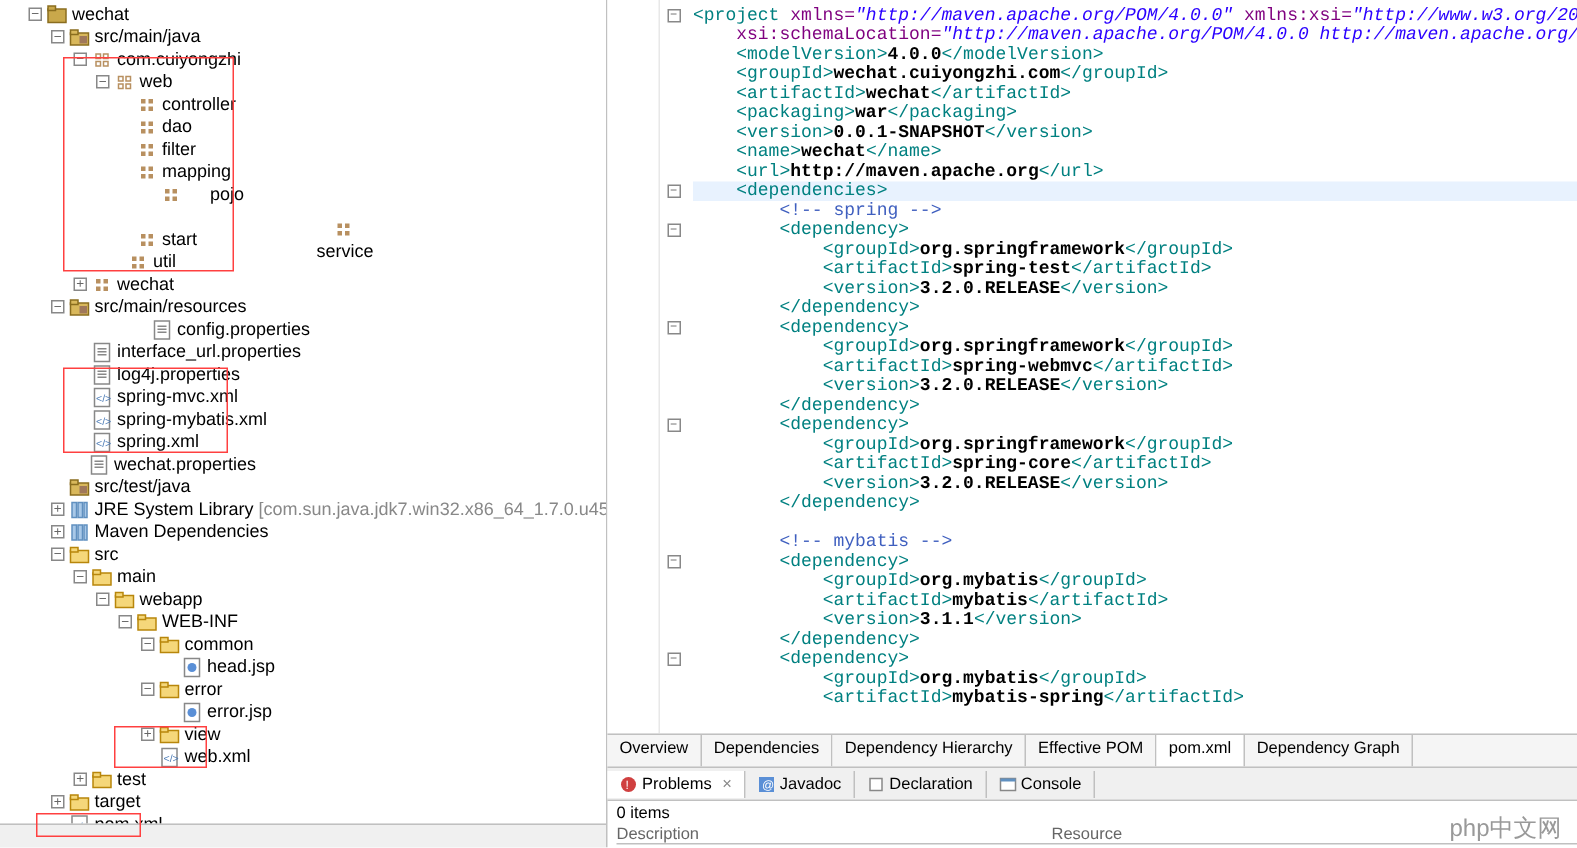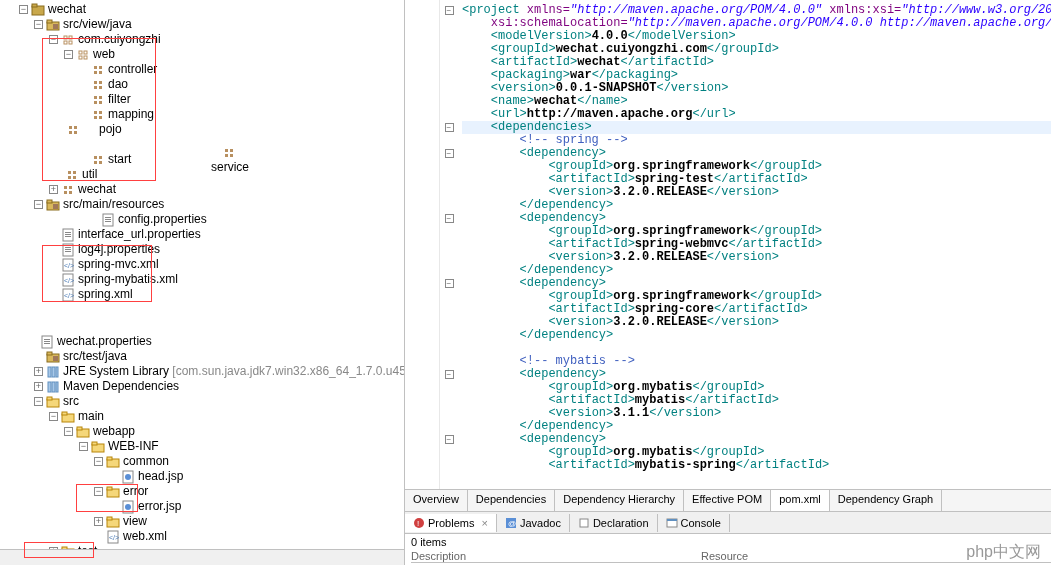--- a/index.html
+++ b/index.html
@@ -60,21 +60,21 @@
         </div>
         <div class="tree-item" style="padding-left: 34px;">
           <span class="expander">−</span>
           <span class="icon">
             <svg width="14" height="14">
               <rect x="1" y="4" width="12" height="8" fill="#d9b85c" stroke="#8a6d1f"></rect>
               <rect x="1" y="2" width="5" height="3" fill="#d9b85c" stroke="#8a6d1f"></rect>
               <rect x="7" y="6" width="5" height="5" fill="#a0785a"></rect>
             </svg>
           </span>
-          <span class="label">src/view/java</span>
+          <span class="label">src/main/java</span>
         </div>
         <div class="tree-item" style="padding-left: 49px;">
           <span class="expander">−</span>
           <span class="icon">
             <svg width="14" height="14">
               <rect x="3" y="3" width="3" height="3" fill="none" stroke="#b89060"></rect>
               <rect x="8" y="3" width="3" height="3" fill="none" stroke="#b89060"></rect>
               <rect x="3" y="8" width="3" height="3" fill="none" stroke="#b89060"></rect>
               <rect x="8" y="8" width="3" height="3" fill="none" stroke="#b89060"></rect>
             </svg>
@@ -134,21 +134,21 @@
           <span class="icon">
             <svg width="14" height="14">
               <rect x="3" y="3" width="3" height="3" fill="#b89060"></rect>
               <rect x="8" y="3" width="3" height="3" fill="#b89060"></rect>
               <rect x="3" y="8" width="3" height="3" fill="#b89060"></rect>
               <rect x="8" y="8" width="3" height="3" fill="#b89060"></rect>
             </svg>
           </span>
           <span class="label">mapping</span>
         </div>
-        <div class="tree-item" style="padding-left: 38px; gap: 16px;">
+        <div class="tree-item" style="padding-left: 79px; gap: 16px;">
           <span class="expander none"></span>
           <span class="icon">
             <svg width="14" height="14">
               <rect x="3" y="3" width="3" height="3" fill="#b89060"></rect>
               <rect x="8" y="3" width="3" height="3" fill="#b89060"></rect>
               <rect x="3" y="8" width="3" height="3" fill="#b89060"></rect>
               <rect x="8" y="8" width="3" height="3" fill="#b89060"></rect>
             </svg>
           </span>
           <span class="label">pojo</span>
@@ -170,21 +170,21 @@
           <span class="icon">
             <svg width="14" height="14">
               <rect x="3" y="3" width="3" height="3" fill="#b89060"></rect>
               <rect x="8" y="3" width="3" height="3" fill="#b89060"></rect>
               <rect x="3" y="8" width="3" height="3" fill="#b89060"></rect>
               <rect x="8" y="8" width="3" height="3" fill="#b89060"></rect>
             </svg>
           </span>
           <span class="label">start</span>
         </div>
-        <div class="tree-item" style="padding-left: 53px;">
+        <div class="tree-item" style="padding-left: 73px;">
           <span class="expander none"></span>
           <span class="icon">
             <svg width="14" height="14">
               <rect x="3" y="3" width="3" height="3" fill="#b89060"></rect>
               <rect x="8" y="3" width="3" height="3" fill="#b89060"></rect>
               <rect x="3" y="8" width="3" height="3" fill="#b89060"></rect>
               <rect x="8" y="8" width="3" height="3" fill="#b89060"></rect>
             </svg>
           </span>
           <span class="label">util</span>
@@ -271,21 +271,21 @@
         <div class="tree-item" style="padding-left: 49px;">
           <span class="expander none"></span>
           <span class="icon">
             <svg width="14" height="14">
               <rect x="2" y="1" width="10" height="12" fill="#fff" stroke="#888"></rect>
               <text x="3" y="10" font-size="7" fill="#4a7ab5">&lt;/&gt;</text>
             </svg>
           </span>
           <span class="label">spring.xml</span>
         </div>
-        <div class="tree-item" style="padding-left: 28px; margin-top: 32px;">
+        <div class="tree-item" style="padding-left: 47px;">
           <span class="expander none"></span>
           <span class="icon">
             <svg width="14" height="14">
               <rect x="2" y="1" width="10" height="12" fill="#fff" stroke="#888"></rect>
               <rect x="4" y="4" width="6" height="1" fill="#888"></rect>
               <rect x="4" y="6" width="6" height="1" fill="#888"></rect>
               <rect x="4" y="8" width="6" height="1" fill="#888"></rect>
             </svg>
           </span>
           <span class="label">wechat.properties</span>

